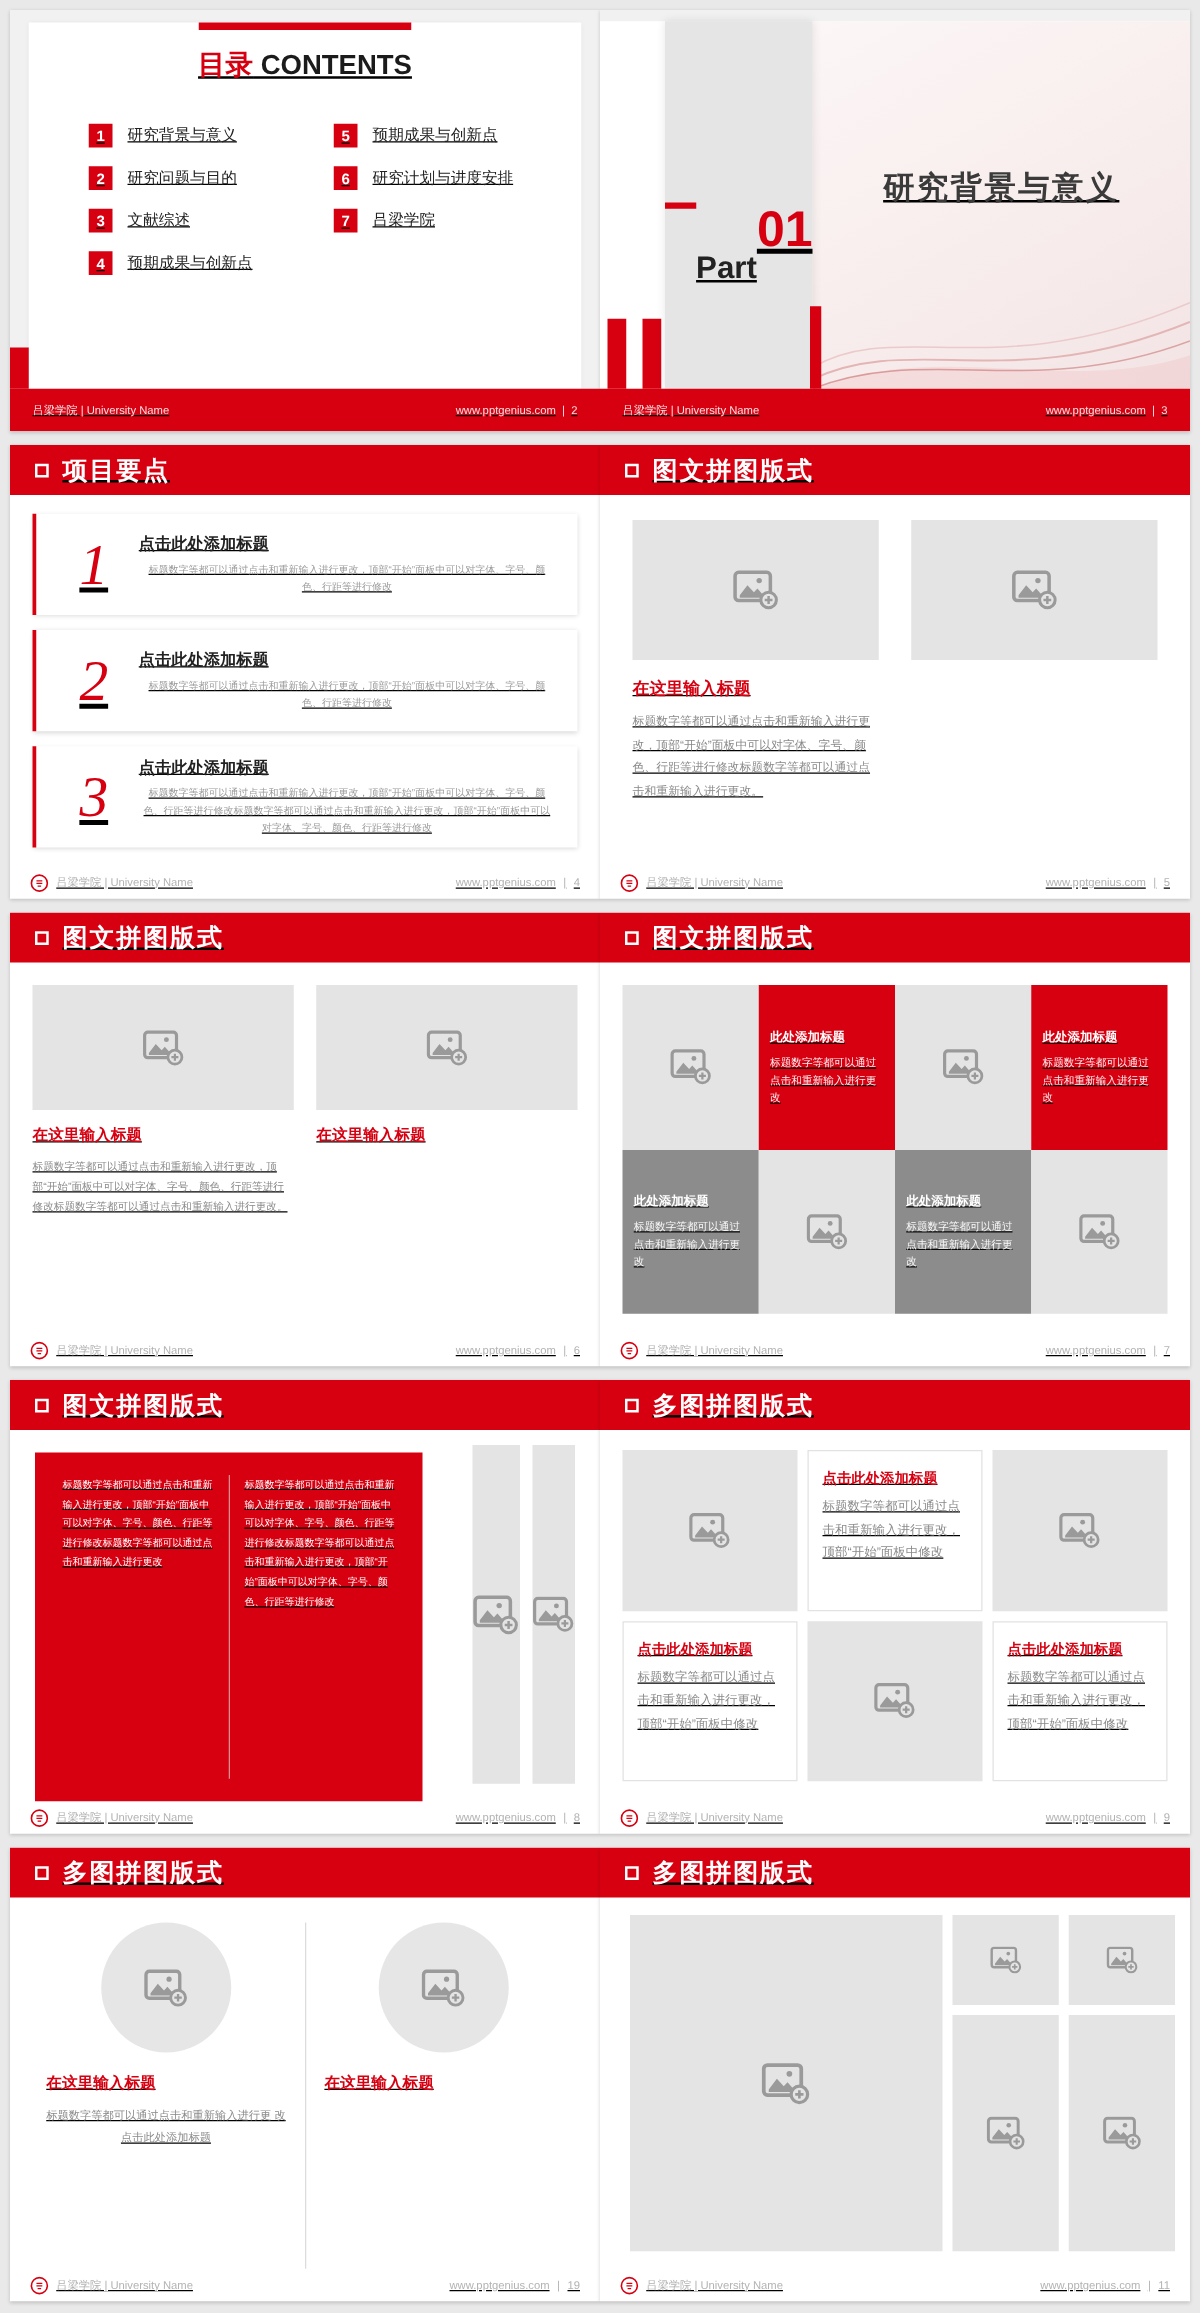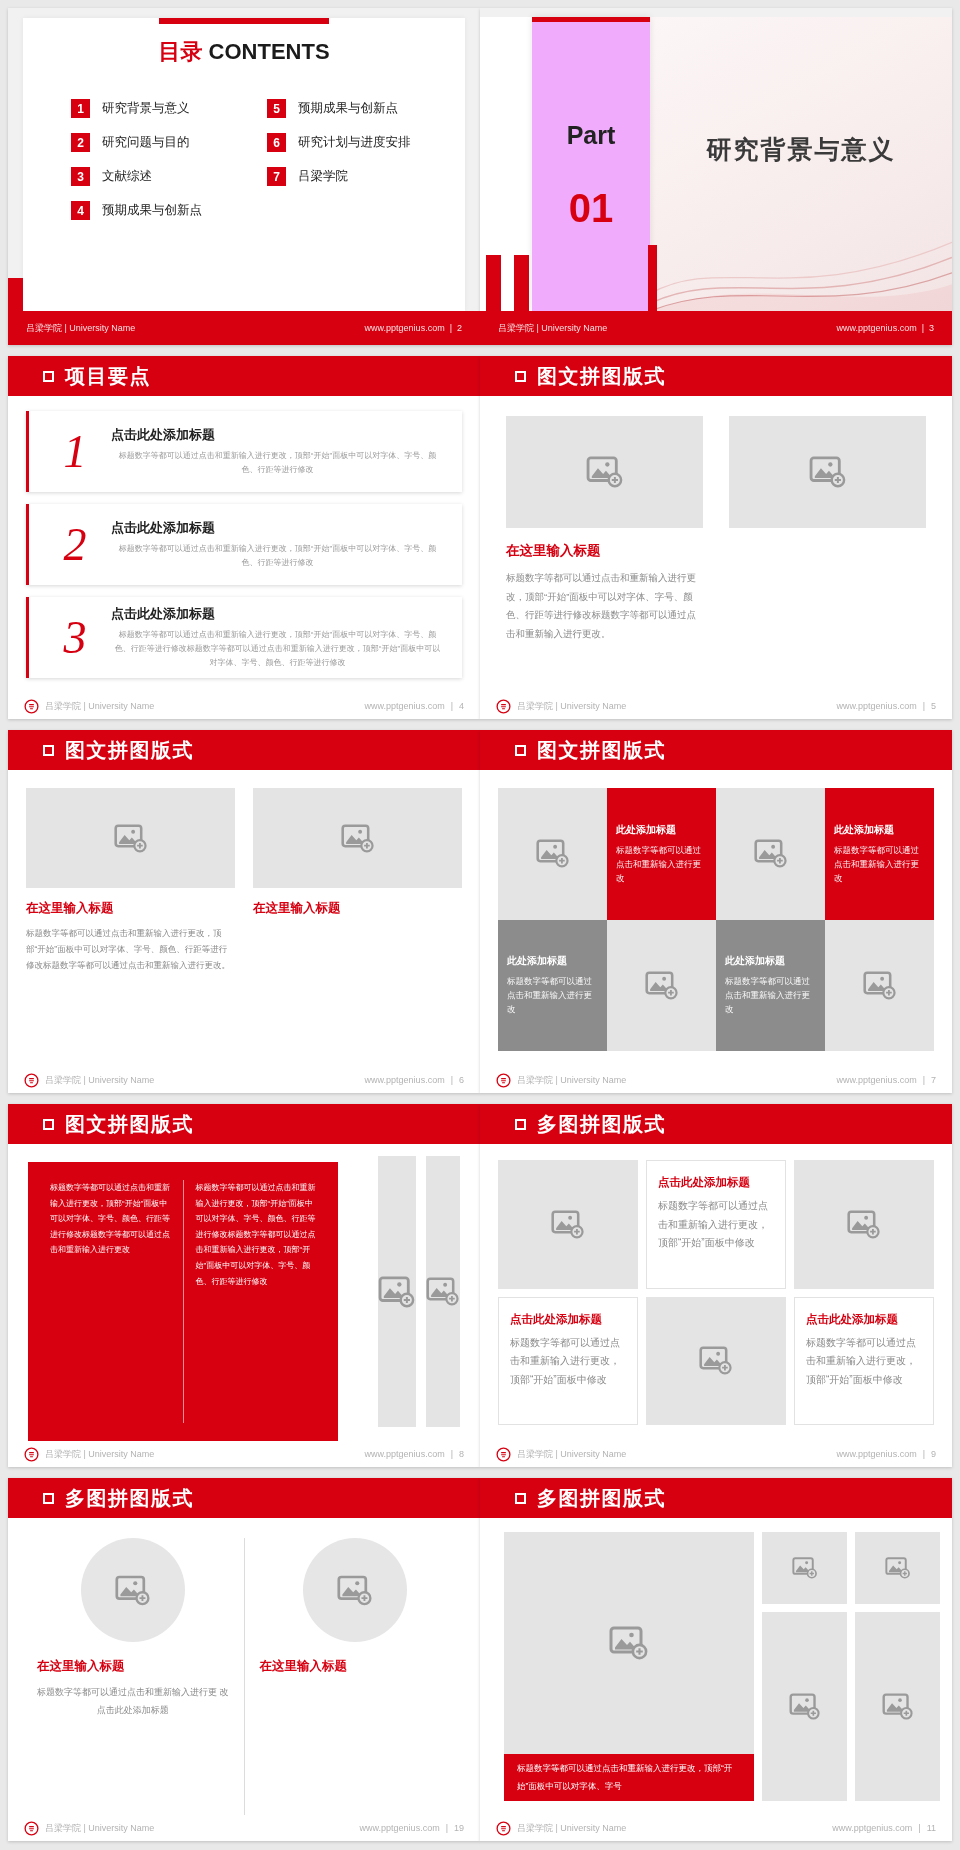--- a/index.html
+++ b/index.html
@@ -10,37 +10,37 @@
     --graytxt:#8f8f8f;
     --foottxt:#b3b3b3;
   }
   *{margin:0;padding:0;box-sizing:border-box;}
   html,body{background:var(--pagebg);}
   .page{
     width:960px;height:1850px;background:var(--pagebg);
     padding:8px;display:flex;flex-direction:column;gap:11px;
     font-family:"Liberation Sans","DejaVu Sans",sans-serif;
   }
-  .row{display:flex;flex:none;}
+  .row{display:flex;flex:none;text-decoration:underline;}
   .row-1{height:337px;}
   .row-n{height:363px;}
   .slide{
     flex:1;background:#fff;position:relative;overflow:hidden;
     display:flex;flex-direction:column;box-shadow:0 1px 3px rgba(0,0,0,.18);
   }
   
   .red-band{
     height:34px;background:var(--red);flex:none;display:flex;align-items:center;
     padding:0 18px;font-size:9px;color:rgba(255,255,255,.88);gap:5px;position:relative;z-index:3;
   }
   .spacer{flex:1;}
   
   .sl-header{
     height:40px;background:var(--red);flex:none;display:flex;align-items:center;
-    gap:11px;padding-left:35px;
+    gap:11px;padding-left:20px;
   }
   .sq-icon{width:11px;height:11px;border:2.5px solid #fff;flex:none;}
   .sl-title{color:#fff;font-size:20px;font-weight:bold;letter-spacing:1.5px;}
   .sl-body{flex:1;display:flex;flex-direction:row;min-height:0;}
   .sl-footer{
     height:26px;flex:none;display:flex;align-items:center;gap:6px;
     padding:0 16px;font-size:9px;color:var(--foottxt);
   }
   .logo-icon{flex:none;width:15px;height:15px;}
   
@@ -58,22 +58,22 @@
   .toc-num{
     width:19px;height:19px;background:var(--red);color:#fff;flex:none;
     font-size:12px;font-weight:bold;display:flex;align-items:center;justify-content:center;
   }
   .toc-label{font-size:12.5px;color:#222;}
   .cover-accent{position:absolute;left:0;bottom:34px;width:15px;height:33px;background:var(--red);}
   
   .section{background:#f1f1f1;}
   .section-main{flex:1;margin-top:9px;background:#fff;position:relative;display:flex;min-height:0;}
   .part-panel{
-    margin-left:52px;width:118px;background:#f0abfc;z-index:2;flex:none;
-    box-shadow:0 0 7px rgba(0,0,0,.10);display:flex;flex-direction:column;align-items:center;
+    margin-left:52px;width:118px;background:#e5e5e5;z-index:2;flex:none;
+    box-shadow:0 0 7px rgba(0,0,0,.10);display:flex;flex-direction:row;align-items:center;
   }
   .panel-rule{height:5px;background:var(--red);width:100%;}
   .part-label{margin-top:100px;font-size:25px;font-weight:bold;color:#222;line-height:1.05;}
   .part-number{font-size:40px;font-weight:bold;color:var(--red);line-height:1;margin-top:40px;}
   .section-right{
     flex:1;position:relative;display:flex;align-items:center;justify-content:center;
     background:linear-gradient(150deg,#fcf6f6 0%,#f8eded 55%,#f3e4e4 100%);
   }
   .section-title{font-size:25px;font-weight:bold;color:#3a3a3a;margin-top:-30px;letter-spacing:2px;}
   .waves{position:absolute;right:0;bottom:0;width:100%;height:86px;}
@@ -550,21 +550,20 @@
         <span class="sq-icon"></span>
         <span class="sl-title">多图拼图版式</span>
       </div>
       <div class="sl-body clg">
         <div class="clg-left">
           <div class="ph clg-big">
             <svg width="40" height="34" viewBox="0 0 40 34">
                 <use href="#img-ph-icon"></use>
               </svg>
           </div>
-          <div class="clg-caption">标题数字等都可以通过点击和重新输入进行更改，顶部“开始”面板中可以对字体、字号</div>
         </div>
         <div class="clg-right">
           <div class="ph">
             <svg width="26" height="22" viewBox="0 0 40 34">
                 <use href="#img-ph-icon"></use>
               </svg>
           </div>
           <div class="ph">
             <svg width="26" height="22" viewBox="0 0 40 34">
                 <use href="#img-ph-icon"></use>

